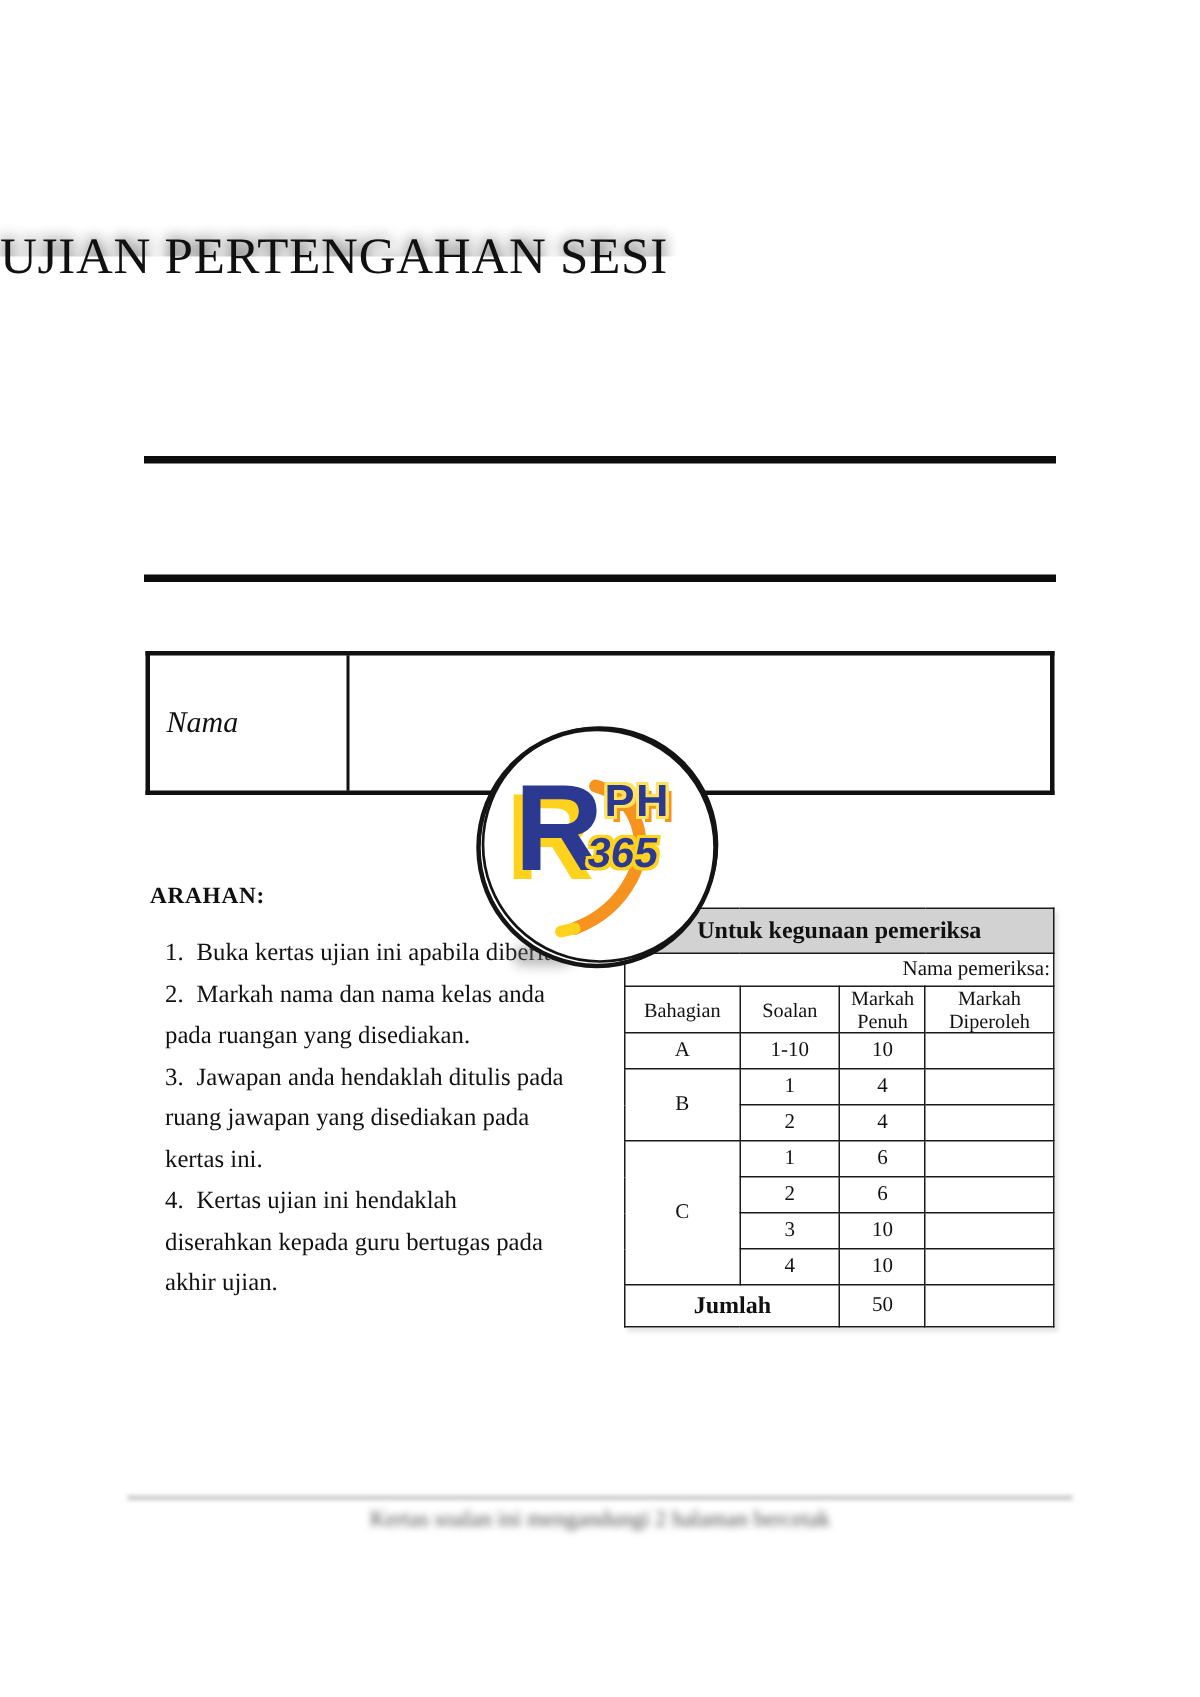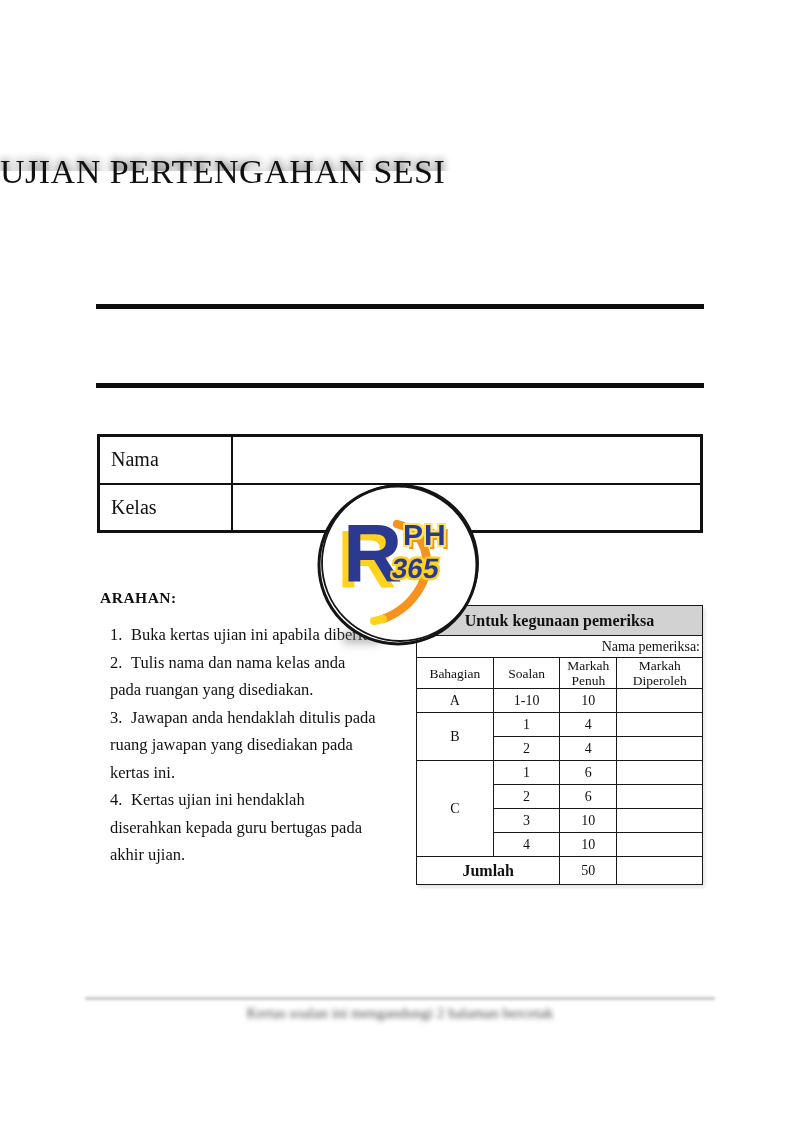--- a/index.html
+++ b/index.html
@@ -21,21 +21,21 @@
   .rule { position:absolute; left:96px; width:608px; height:5px; background:#0d0d0d; }
   .rule-top { top:304px; } .rule-bottom { top:383px; }
   .subject { position:absolute; top:312px; left:0; width:100%; text-align:center; }
   .subject-name { font-weight:bold; font-size:23px; line-height:34px; }
   .subject-duration { font-size:25px; line-height:33px; }
 
   
   .name-table { position:absolute; left:97px; top:434px; width:606px; height:96px;
                 border-collapse:collapse; }
   .name-table td { border:2px solid #111; }
-  .name-table tr { height:48px; }
+  .name-table tr { height:48px;font-style:italic; }
   .name-table td.lbl { width:133px; font-size:20px; padding-left:11px; }
   .name-table { border:3px solid #111; }
 
   
   .logo { position:absolute; left:315px; top:482px; width:166px; height:166px; z-index:6;
           font-family:"Liberation Sans", sans-serif; }
   .logo svg { position:absolute; left:0; top:0; }
   .logo-r { position:absolute; left:28px; top:30px; font-size:82px; font-weight:bold;
             line-height:1; color:#2b3990; text-shadow:-6px 6px 0 #ffd21e; }
   .logo-ph { position:absolute; left:88px; top:38px; font-size:30px; font-weight:bold;
@@ -92,44 +92,40 @@
 
   <div class="rule rule-top"></div>
   <div class="rule rule-bottom"></div>
 
   <table class="name-table">
     <tbody>
         <tr>
       <td class="lbl">Nama</td>
       <td></td>
     </tr>
-    <tr>
-      <td class="lbl">Kelas</td>
-      <td></td>
-    </tr>
   </tbody>
     </table>
 
   <div class="logo">
     <svg width="166" height="166" viewBox="0 0 166 166">
       <circle cx="83" cy="83" r="79" fill="#ffffff" stroke="#141414" stroke-width="3"></circle>
       <circle cx="85" cy="81" r="78" fill="none" stroke="#141414" stroke-width="1.8"></circle>
       <path d="M 82 42 C 112 50 118 82 106 104 C 97 121 84 131 68 137" fill="none" stroke="#f6921e" stroke-width="8.5" stroke-linecap="round"></path>
       <path d="M 68 137 L 59 139" fill="none" stroke="#ffd21e" stroke-width="8" stroke-linecap="round"></path>
     </svg>
     <span class="logo-r">R</span>
     <span class="logo-ph">PH</span>
     <span class="logo-365">365</span>
   </div>
   <div class="smudge"></div>
 
   <div class="arahan-heading">ARAHAN:</div>
   <ol class="instructions">
     <li class="nowrap"><span>Buka kertas ujian ini apabila diberitahu.</span></li>
-    <li><span>Tulis nama dan nama kelas anda pada ruangan yang disediakan.</span></li>
+    <li><span>Markah nama dan nama kelas anda pada ruangan yang disediakan.</span></li>
     <li><span>Jawapan anda hendaklah ditulis pada ruang jawapan yang disediakan pada kertas ini.</span></li>
     <li><span>Kertas ujian ini hendaklah diserahkan kepada guru bertugas pada akhir ujian.</span></li>
   </ol>
 
   <table class="examiner-table">
     <colgroup>
         <col style="width:77px">
         <col style="width:67px">
         <col style="width:57px">
         <col style="width:86px">

